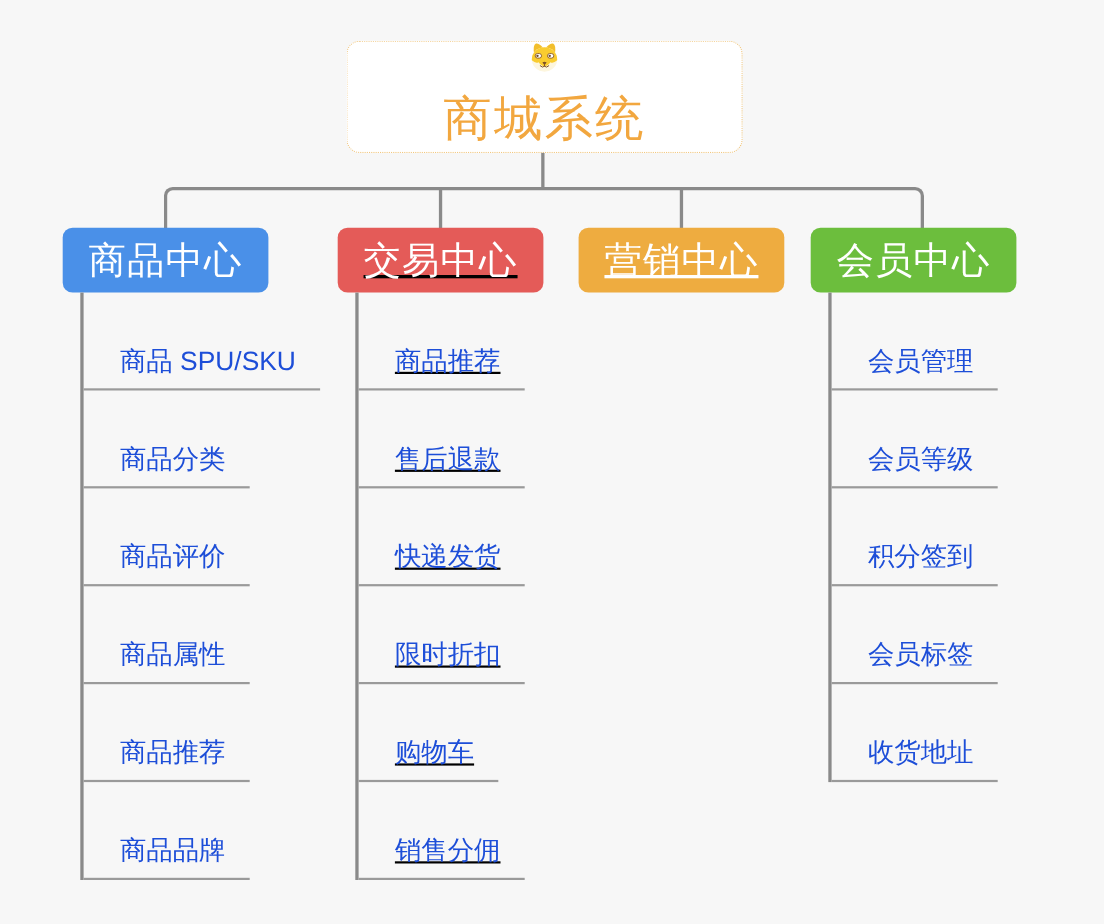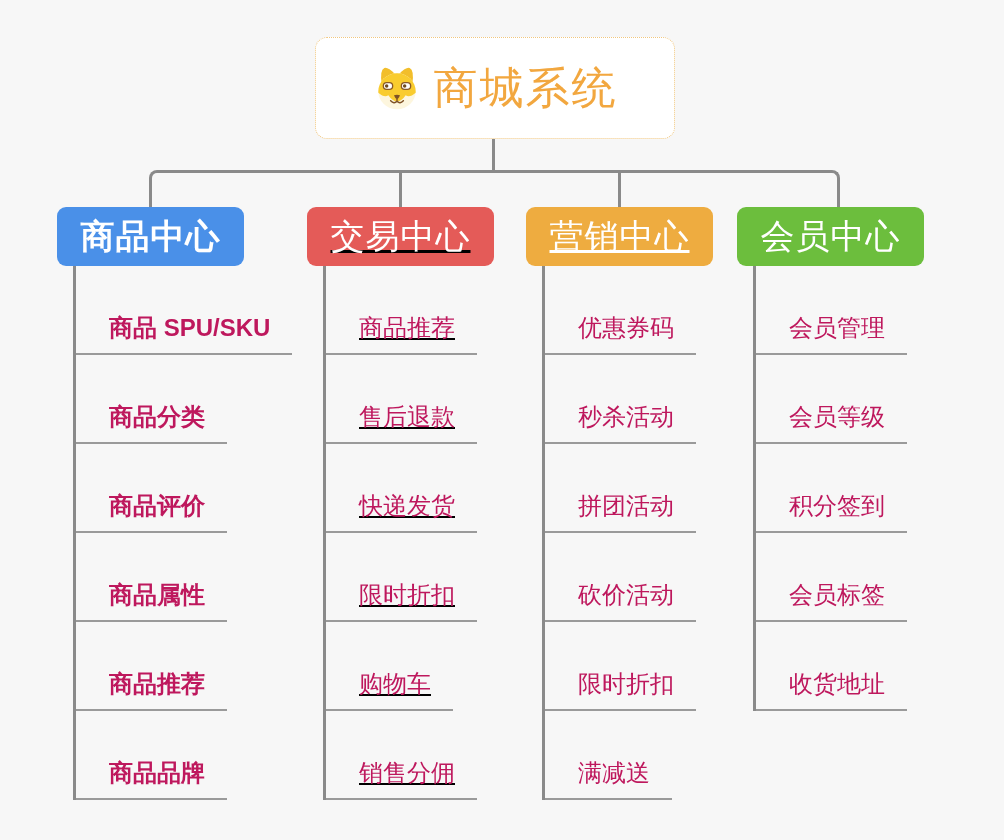--- a/index.html
+++ b/index.html
@@ -6,54 +6,54 @@
   .canvas{
     position:relative;width:1004px;height:840px;
     background:#F7F7F7;overflow:hidden;
     font-family:"Liberation Sans","DejaVu Sans",sans-serif;
   }
   
   .root-node{
     position:absolute;left:315px;top:37px;width:360px;height:102px;
     box-sizing:border-box;background:#FFFFFF;
     border:1px dotted #F1C77F;border-radius:12px;
-    display:flex;align-items:center;justify-content:center;gap:13px;
+    display:flex;align-items:center;justify-content:space-between;gap:13px;flex-direction:column;
   }
   .root-title{font-size:44px;letter-spacing:2px;color:#F2A73F;white-space:nowrap;}
   
   .stem{position:absolute;left:492px;top:139px;width:3px;height:33px;background:var(--connector,#8A8A8A);}
   .cross{
     position:absolute;left:149px;top:170px;width:691px;height:38px;box-sizing:border-box;
     border-top:3px solid var(--connector,#8A8A8A);
     border-left:3px solid var(--connector,#8A8A8A);
     border-right:3px solid var(--connector,#8A8A8A);
     border-radius:8px 8px 0 0;
   }
   .drop{position:absolute;top:172px;width:3px;height:36px;background:var(--connector,#8A8A8A);}
   .drop-2{left:399px;}
   .drop-3{left:618px;}
   
   .branch{position:absolute;top:207px;width:187px;}
-  .branch:nth-child(1){left:57px;font-weight:bold;}
+  .branch:nth-child(1){left:57px;}
   .branch:nth-child(2){left:307px;text-decoration:underline;}
   .branch:nth-child(3){left:526px;}
   .branch:nth-child(4){left:737px;}
   .branch-header{
     height:59px;border-radius:9px;color:#FFFFFF;
     font-size:34px;letter-spacing:1px;
     display:flex;align-items:center;justify-content:center;
     cursor:default;white-space:nowrap;
   }
   .children{margin-left:16px;border-left:3px solid var(--connector,#8A8A8A);}
   .child-row{height:89px;display:flex;align-items:flex-end;}
   .child-label{
     display:inline-block;white-space:nowrap;
     border-bottom:2px solid #9A9A9A;
     padding:0 22px 9px 33px;
-    font-size:24px;color:#be185d;
+    font-size:24px;color:#1d4ed8;
   }
 </style>
 </head>
 <body>
 
 <div class="canvas" style="background: rgb(247, 247, 247);">
 
   <div class="root-node" style="border-color: rgb(241, 199, 127);">
     <svg width="48" height="46" viewBox="0 0 72 68" aria-hidden="true">
       <path d="M13 28 Q10 7 17 4 Q22 2 33 13 Z" fill="#F2BE2B"></path>
@@ -117,40 +117,20 @@
           <div class="child-row">
             <span class="child-label">购物车</span>
           </div>
           <div class="child-row">
             <span class="child-label">销售分佣</span>
           </div>
         </div>
       </div>
       <div class="branch">
         <div class="branch-header" style="background: rgb(238, 172, 64); text-decoration: underline;">营销中心</div>
-        <div class="children">
-          <div class="child-row">
-            <span class="child-label">优惠券码</span>
-          </div>
-          <div class="child-row">
-            <span class="child-label">秒杀活动</span>
-          </div>
-          <div class="child-row">
-            <span class="child-label">拼团活动</span>
-          </div>
-          <div class="child-row">
-            <span class="child-label">砍价活动</span>
-          </div>
-          <div class="child-row">
-            <span class="child-label">限时折扣</span>
-          </div>
-          <div class="child-row">
-            <span class="child-label">满减送</span>
-          </div>
-        </div>
       </div>
       <div class="branch">
         <div class="branch-header" style="background: rgb(108, 190, 61);">会员中心</div>
         <div class="children">
           <div class="child-row">
             <span class="child-label">会员管理</span>
           </div>
           <div class="child-row">
             <span class="child-label">会员等级</span>
           </div>

